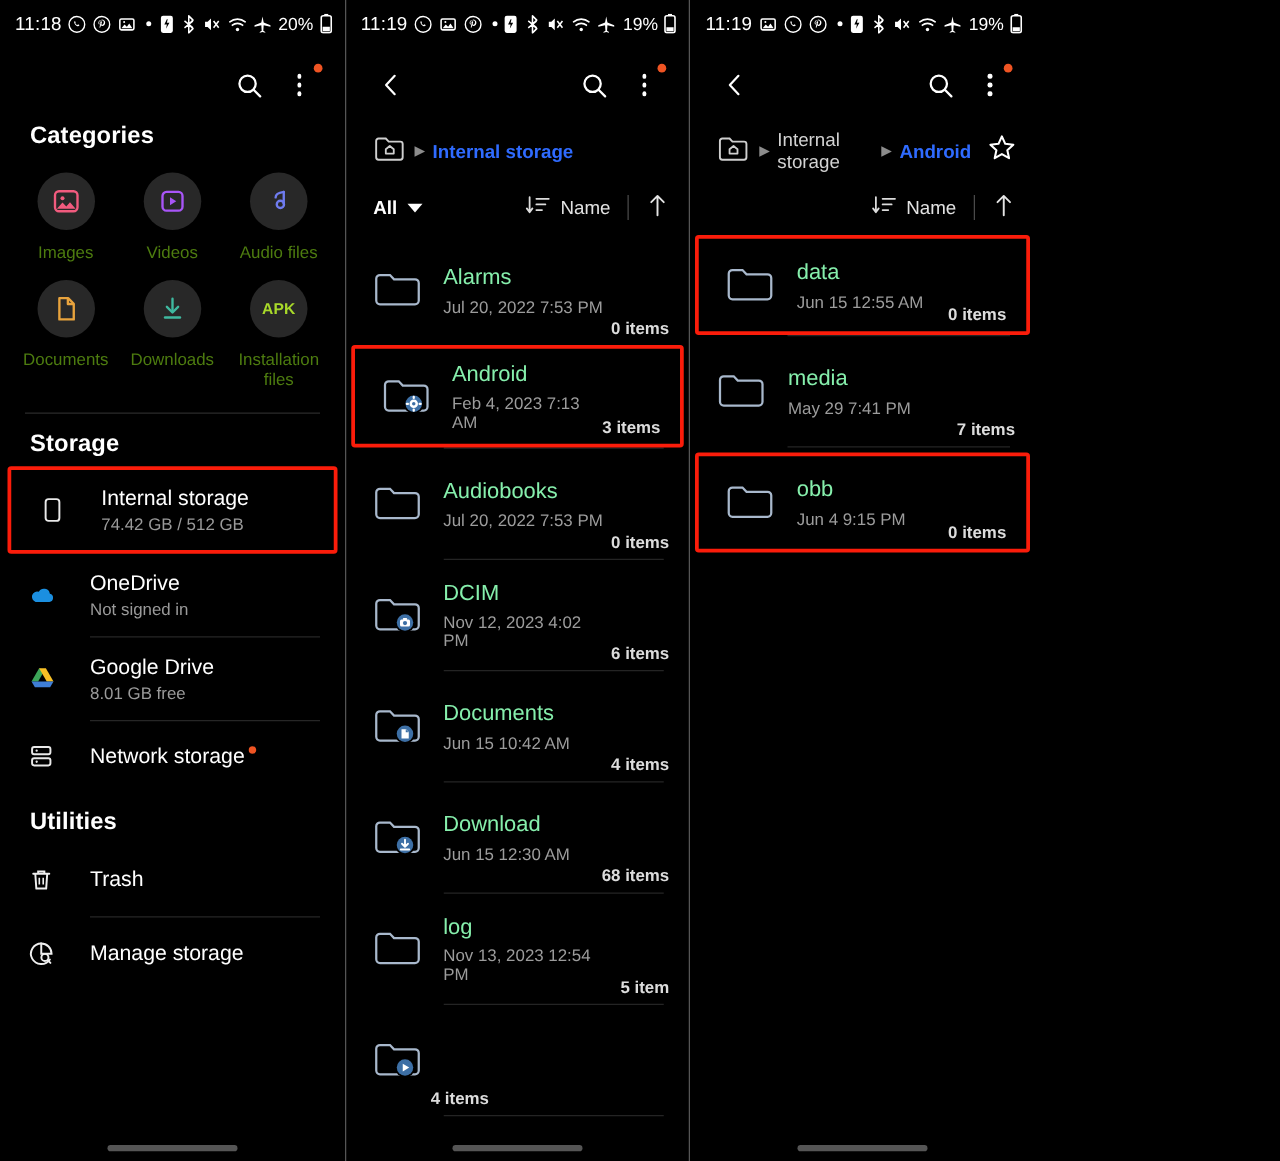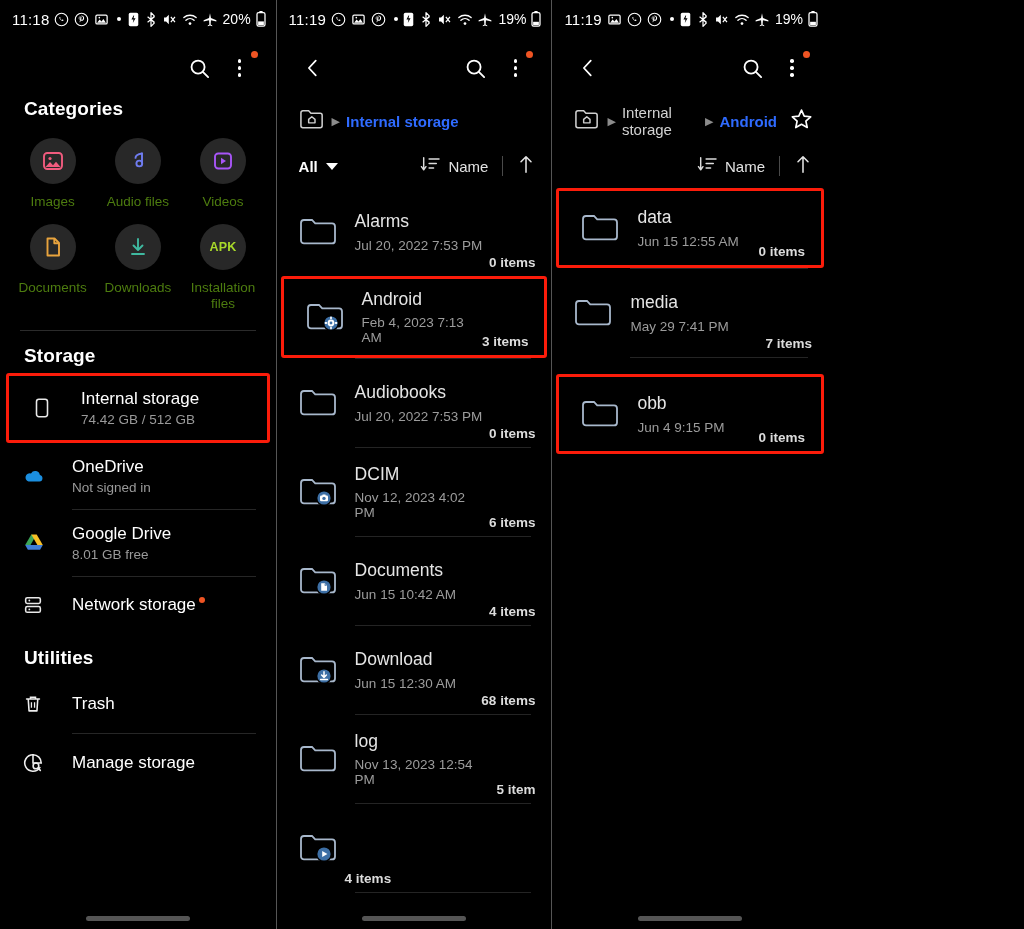--- a/index.html
+++ b/index.html
@@ -108,21 +108,21 @@
   .sort-name { font-size: 15px; color: #e2e2e2; margin-left: 8px; }
   .vbar { width: 1px; height: 20px; background: #4a4a4a; margin: 0 14px; }
 
   
   .frow {
     display: flex; align-items: center; height: 88px;
     padding: 0 16px 0 22px; position: relative;
   }
   .f-ic { width: 46px; flex: none; display: flex; align-items: center; }
   .f-mid { margin-left: 10px; flex: 1; display: flex; flex-direction: column; }
-  .f-name { color: #e5e5e5; font-size: 17.5px; line-height: 1.22; }
+  .f-name { color: #86efac; font-size: 17.5px; line-height: 1.22; }
   .f-date { color: #9c9c9c; font-size: 13.5px; margin-top: 5px; }
   .f-count { color: #dcdcdc; font-size: 13.5px; font-weight: bold; align-self: flex-end; margin-bottom: 6px; }
   .f-div { height: 1px; background: #242424; margin-left: 78px; margin-right: 20px; }
 
   
   .homebar {
     position: absolute; bottom: 8px; left: 0; right: 0;
     display: flex; justify-content: center;
   }
   .homebar i { display: block; width: 104px; height: 5px; border-radius: 3px; background: #555; }
@@ -226,35 +226,35 @@
               <rect x="3" y="4" width="18" height="16" rx="3.2" fill="none" stroke="#f15b7e" stroke-width="1.9"></rect>
               <circle cx="9" cy="9.5" r="1.6" fill="#f15b7e"></circle>
               <path d="M4.5 18l4.5-5 3 3.2 3-3.4 4.5 5.2z" fill="#f15b7e"></path>
             </svg>
         </span>
         <span class="cat-label">Images</span>
       </div>
       <div class="cat">
         <span class="cat-circle">
           <svg width="24" height="24" viewBox="0 0 24 24">
+              <rect x="4" y="4.5" width="16" height="15" rx="3.2" fill="none" stroke="#a855f7" stroke-width="1.9"></rect>
+              <path d="M10 8.8l5 3.2-5 3.2z" fill="#a855f7"></path>
+            </svg>
+        </span>
+        <span class="cat-label">Videos</span>
+      </div>
+      <div class="cat">
+        <span class="cat-circle">
+          <svg width="24" height="24" viewBox="0 0 24 24">
               <path d="M16 4.5v9.2" stroke="#6f7cf0" stroke-width="1.9" stroke-linecap="round" fill="none"></path>
               <path d="M16 4.5c-4 .6-6.5 2.2-6.5 4.4" stroke="#6f7cf0" stroke-width="1.9" fill="none" stroke-linecap="round"></path>
               <circle cx="13.3" cy="14.5" r="2.9" fill="none" stroke="#6f7cf0" stroke-width="1.9"></circle>
             </svg>
         </span>
         <span class="cat-label">Audio files</span>
-      </div>
-      <div class="cat">
-        <span class="cat-circle">
-          <svg width="24" height="24" viewBox="0 0 24 24">
-              <rect x="4" y="4.5" width="16" height="15" rx="3.2" fill="none" stroke="#a855f7" stroke-width="1.9"></rect>
-              <path d="M10 8.8l5 3.2-5 3.2z" fill="#a855f7"></path>
-            </svg>
-        </span>
-        <span class="cat-label">Videos</span>
       </div>
       <div class="cat">
         <span class="cat-circle">
           <svg width="24" height="24" viewBox="0 0 24 24">
               <path d="M6.5 3.5h7l4.5 4.5v12.5h-11.5z" fill="none" stroke="#e8a33d" stroke-width="1.9" stroke-linejoin="round"></path>
               <path d="M13.3 3.6v4.6h4.6" fill="none" stroke="#e8a33d" stroke-width="1.9" stroke-linejoin="round"></path>
             </svg>
         </span>
         <span class="cat-label">Documents</span>
       </div>
@@ -786,21 +786,21 @@
             </svg>
           </span>
         <span class="f-mid">
           <span class="f-name">media</span>
           <span class="f-date">May 29 7:41 PM</span>
         </span>
         <span class="f-count">7 items</span>
       </div>
 
       <div class="f-div"></div>
-      <div class="frow hl" style="margin:16px 4px;height:80px">
+      <div class="frow hl" style="margin:4px 4px;height:80px">
         <span class="f-ic">
             <svg width="38" height="32" viewBox="0 0 38 32">
               <path d="M2 7a3 3 0 0 1 3-3h8l3.2 3.4H33a3 3 0 0 1 3 3v14a3 3 0 0 1-3 3H5a3 3 0 0 1-3-3z" fill="none" stroke="#a8b8cc" stroke-width="1.8"></path>
             </svg>
           </span>
         <span class="f-mid">
           <span class="f-name">obb</span>
           <span class="f-date">Jun 4 9:15 PM</span>
         </span>
         <span class="f-count">0 items</span>

